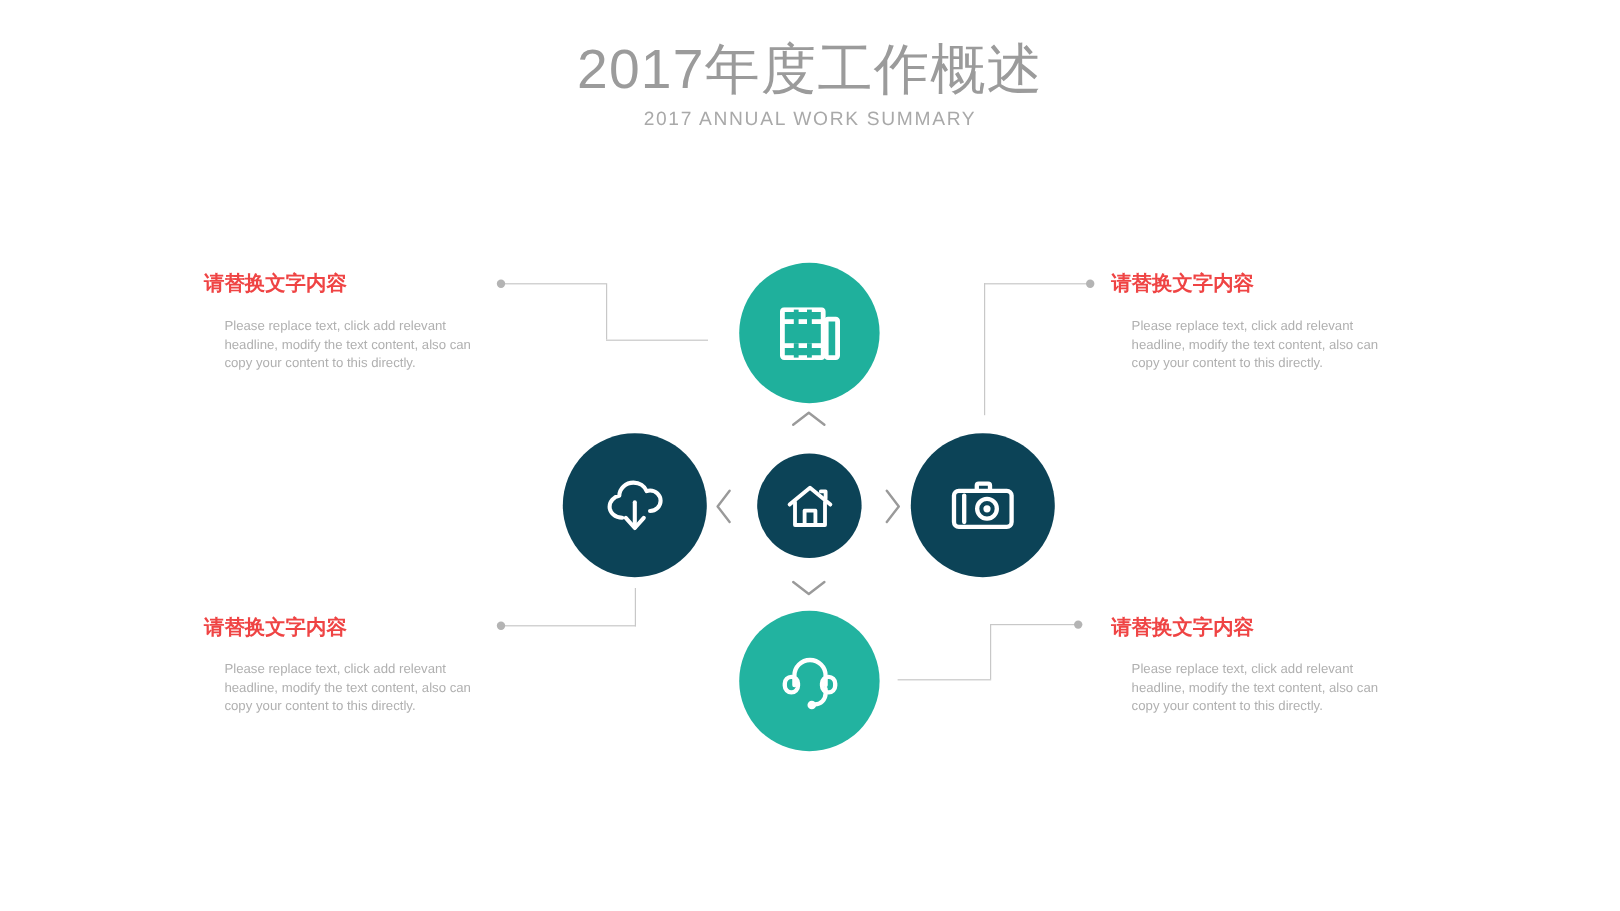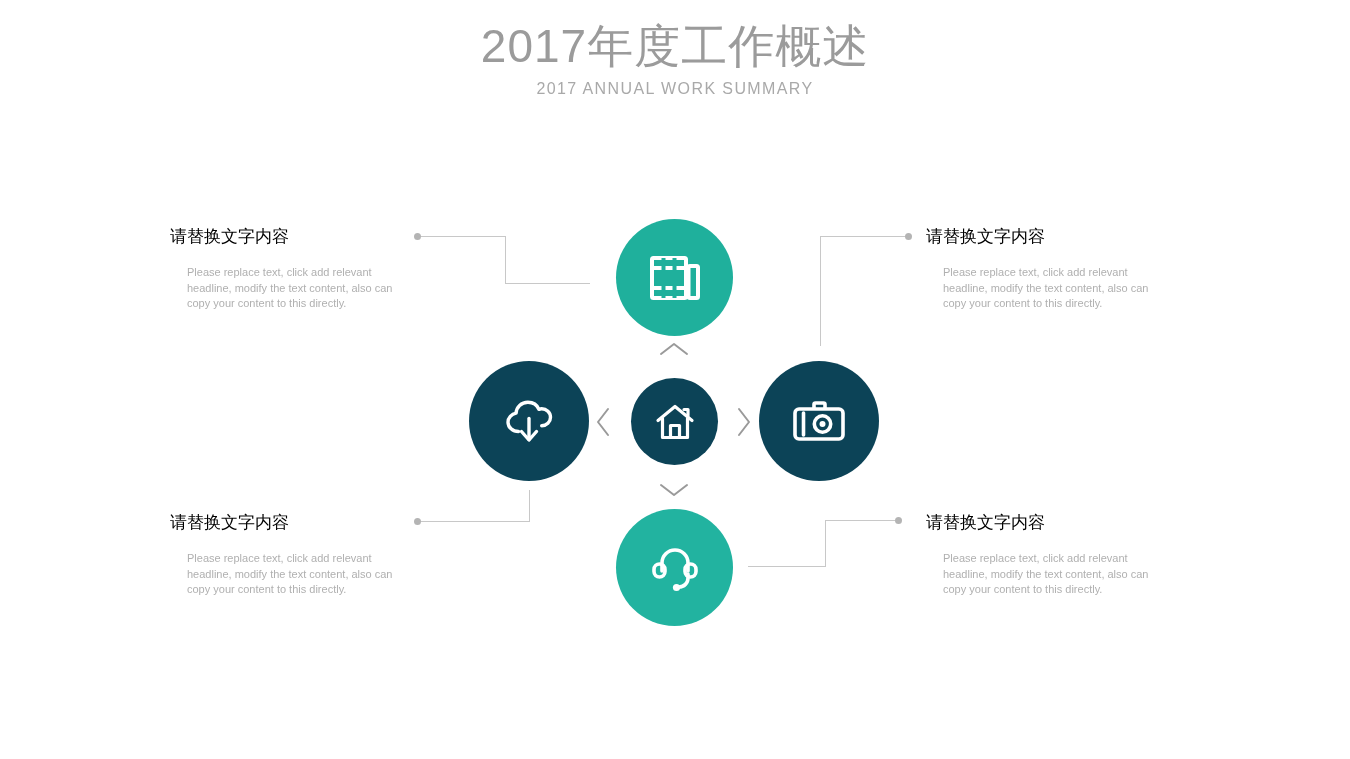--- a/index.html
+++ b/index.html
@@ -12,21 +12,21 @@
     width: 1350px;
     height: 759px;
     background: #ffffff;
     overflow: hidden;
     font-family: "Liberation Sans", "DejaVu Sans", sans-serif;
   }
 
   
   .title-block {
     position: absolute;
-    top: 17px;
+    top: 28px;
     left: 0;
     width: 1350px;
     text-align: center;
   }
   .main-title {
     font-size: 46px;
     line-height: 58px;
     color: #9b9b9b;
     font-weight: 400;
     letter-spacing: 1px;
@@ -125,22 +125,22 @@
   .br-h1 { left: 825px;  top: 520px; width: 73px; }
   .br-v  { left: 825px;  top: 520px; height: 46px; }
   .br-h2 { left: 748px;  top: 566px; width: 78px; }
   .br-dot{ left: 895px;  top: 517px; }
 
   
   .tblock { position: absolute; width: 240px; }
   .tblock .head {
     font-size: 17px;
     line-height: 22px;
-    color: #000000;
-    font-weight: 400;
+    color: #ef4444;
+    font-weight: 700;
     margin: 0 0 6px 0;
     white-space: nowrap;
   }
   .tblock .body {
     font-size: 11px;
     line-height: 15.5px;
     color: #b0b0b0;
     font-weight: 400;
     margin: 17px;
   }

